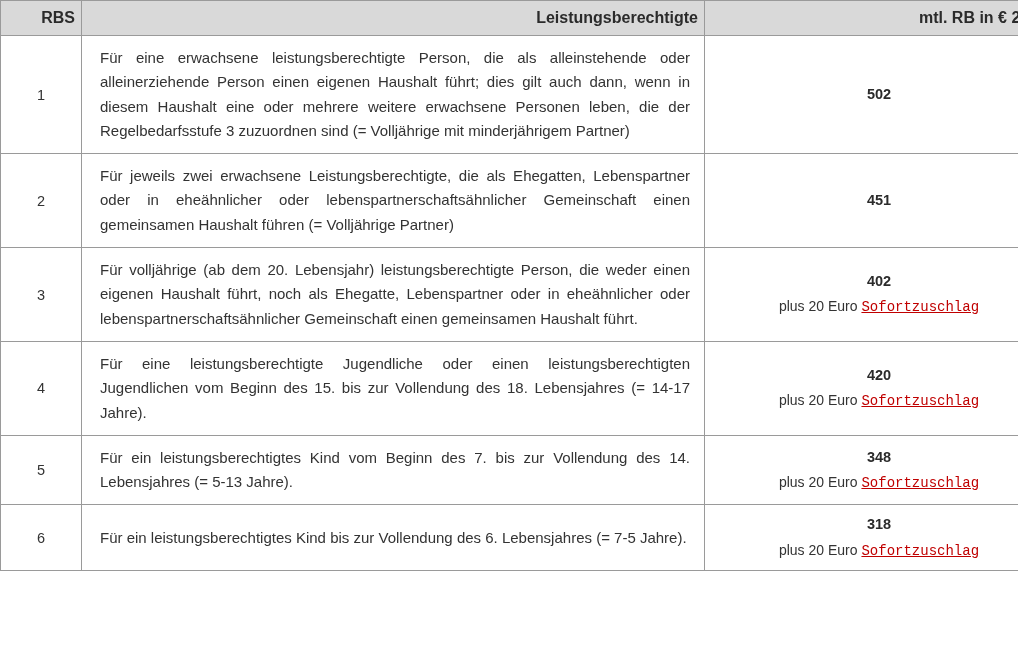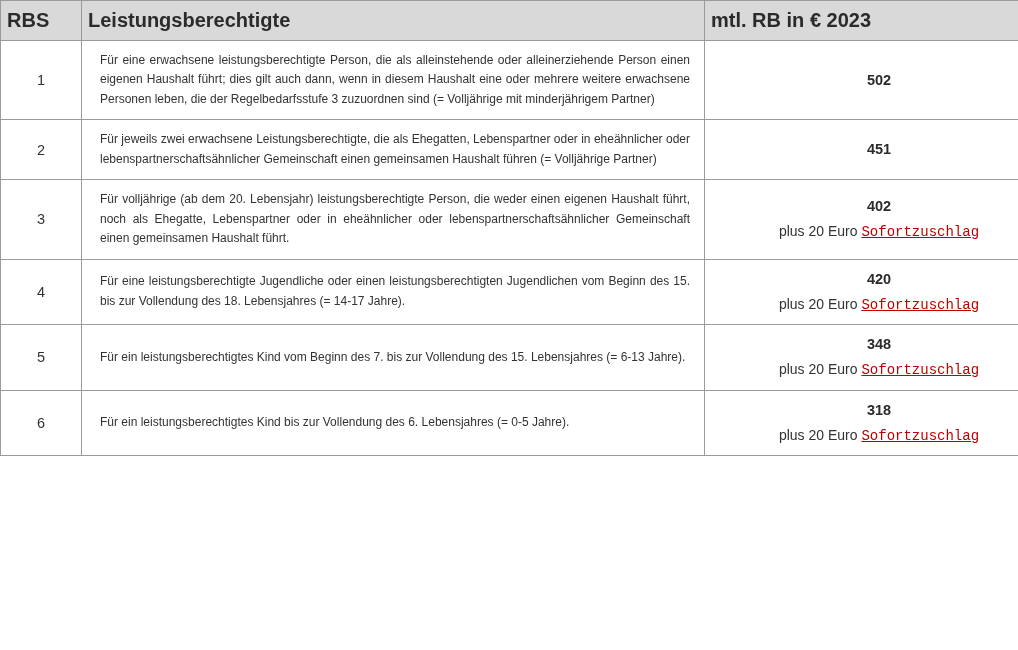--- a/index.html
+++ b/index.html
@@ -21,38 +21,38 @@
     table-layout: fixed;
   }
   table.rbs-table th,
   table.rbs-table td {
     border: 1px solid #9a9a9a;
     vertical-align: middle;
   }
   thead th {
     background: #d9d9d9;
     color: #2b2b2b;
-    font-size: 20px;
+    font-size: 16px;
     font-weight: bold;
     padding: 8px 6px;
-    text-align: left;
+    text-align: right;
   }
   th.col-rbs { width: 68px; }
   th.col-desc { width: 610px; }
   th.col-amount { width: 336px; }
 
   td.cell-rbs {
     text-align: center;
     font-size: 14.5px;
     color: #333333;
     background: #ffffff;
   }
   td.cell-desc {
     padding: 10px 14px 10px 18px;
-    font-size: 12px;
+    font-size: 15px;
     line-height: 1.62;
     color: #333333;
     text-align: justify;
     background: #ffffff;
     hyphens: manual;
   }
   td.cell-amount {
     text-align: center;
     font-size: 14.5px;
     line-height: 1.6;
@@ -126,32 +126,32 @@
       <td class="cell-amount">
         <span class="amount-value">420</span>
         <span class="amount-extra">
           <span>plus 20 Euro </span><a class="supplement-link">Sofortzuschlag</a>
         </span>
       </td>
     </tr>
 
     <tr>
       <td class="cell-rbs">5</td>
-      <td class="cell-desc">Für ein leistungsberechtigtes Kind vom Beginn des 7. bis zur Vollendung des 15. Lebensjahres (= 6-13 Jahre).</td>
+      <td class="cell-desc">Für ein leistungsberechtigtes Kind vom Beginn des 7. bis zur Vollendung des 14. Lebensjahres (= 5-13 Jahre).</td>
       <td class="cell-amount">
         <span class="amount-value">348</span>
         <span class="amount-extra">
           <span>plus 20 Euro </span><a class="supplement-link">Sofortzuschlag</a>
         </span>
       </td>
     </tr>
 
     <tr>
       <td class="cell-rbs">6</td>
-      <td class="cell-desc">Für ein leistungsberechtigtes Kind bis zur Vollendung des 6. Lebensjahres (= 0-5 Jahre).</td>
+      <td class="cell-desc">Für ein leistungsberechtigtes Kind bis zur Vollendung des 6. Lebensjahres (= 7-5 Jahre).</td>
       <td class="cell-amount">
         <span class="amount-value">318</span>
         <span class="amount-extra">
           <span>plus 20 Euro </span><a class="supplement-link">Sofortzuschlag</a>
         </span>
       </td>
     </tr>
 
   </tbody>
 </table>

